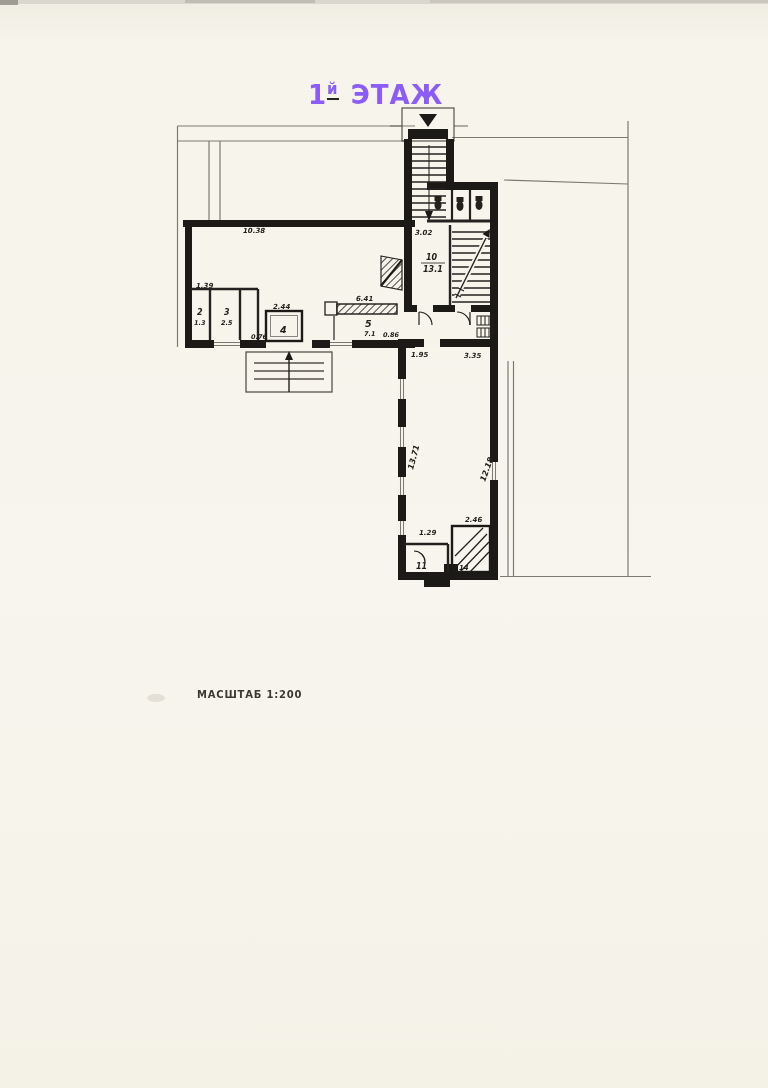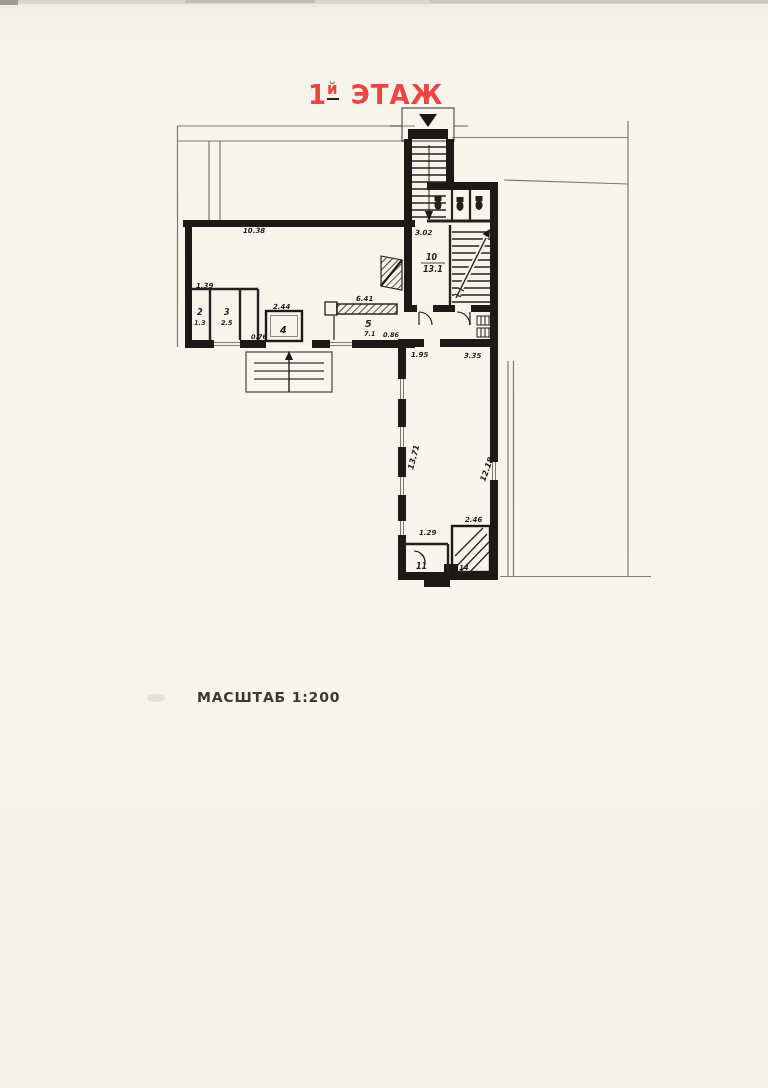--- a/index.html
+++ b/index.html
@@ -7,30 +7,30 @@
   }
   html,body{margin:0;padding:0;}
   body{
     width:768px;height:1088px;position:relative;overflow:hidden;
     background:
       linear-gradient(180deg,#efece2 0%, #f7f4eb 4%, #f8f5ee 55%, #f4f1e7 100%);
     font-family:"DejaVu Sans", sans-serif;
   }
   .page-title{
     position:absolute;left:308px;top:80px;width:160px;
-    font-size:26px;font-weight:700;color:#ef4444;letter-spacing:1px;
+    font-size:26px;font-weight:700;color:#8b5cf6;letter-spacing:1px;
     white-space:nowrap;
   }
   .page-title .sup{
     font-size:15px;vertical-align:super;border-bottom:2px solid #262420;
     line-height:1;margin-right:2px;
   }
   .scale-label{
     position:absolute;left:197px;top:689px;
-    font-size:14px;font-weight:700;color:#3b3933;letter-spacing:0.8px;
+    font-size:10px;font-weight:700;color:#3b3933;letter-spacing:0.8px;
   }
   svg{position:absolute;left:0;top:0;}
   svg text{
     font-family:"DejaVu Sans", sans-serif;
     font-style:italic;font-weight:700;fill:#23211c;
   }
   .t8{font-size:8px;} .t7{font-size:7px;} .t9{font-size:9.5px;} .t6{font-size:6.5px;}
 </style>
 </head>
 <body>

